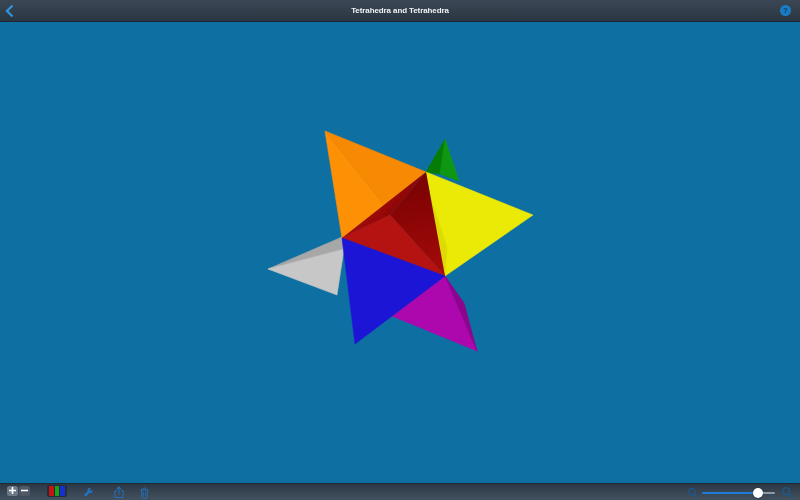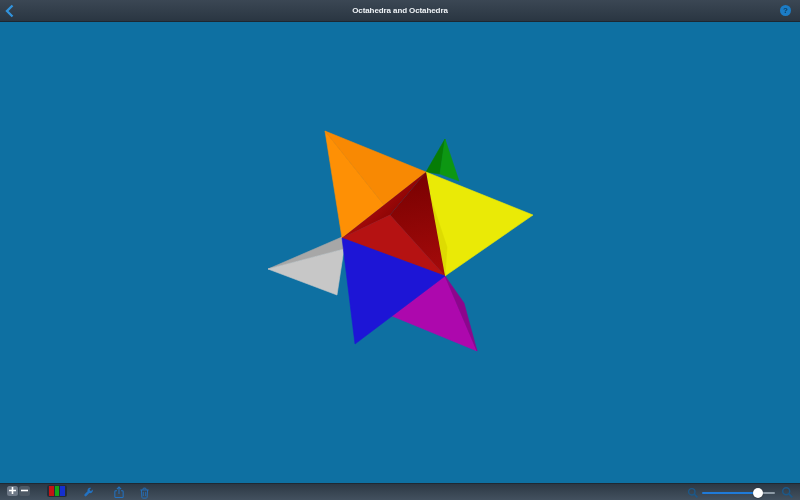--- a/index.html
+++ b/index.html
@@ -29,21 +29,21 @@
 </style>
 </head>
 <body>
 
 <div class="titlebar">
   <div class="back-btn">
     <svg width="12" height="16" viewBox="0 0 12 16">
       <polyline points="8.5,2.5 3,8 8.5,13.5" fill="none" stroke="#3193dc" stroke-width="2.3"></polyline>
     </svg>
   </div>
-  <span class="title">Octahedra and Octahedra</span>
+  <span class="title">Tetrahedra and Tetrahedra</span>
   <div class="help-btn">
       <span>?</span>
     </div>
 </div>
 
 <div class="canvas" id="canvas" style="background: rgb(14, 112, 162);">
   <svg id="figure" width="800" height="461" viewBox="0 22 800 461">
       <defs>
         <linearGradient id="grad-red-upper" gradientUnits="userSpaceOnUse" x1="392" y1="218" x2="368" y2="196">
           <stop offset="0" stop-color="#8b0404"></stop>

